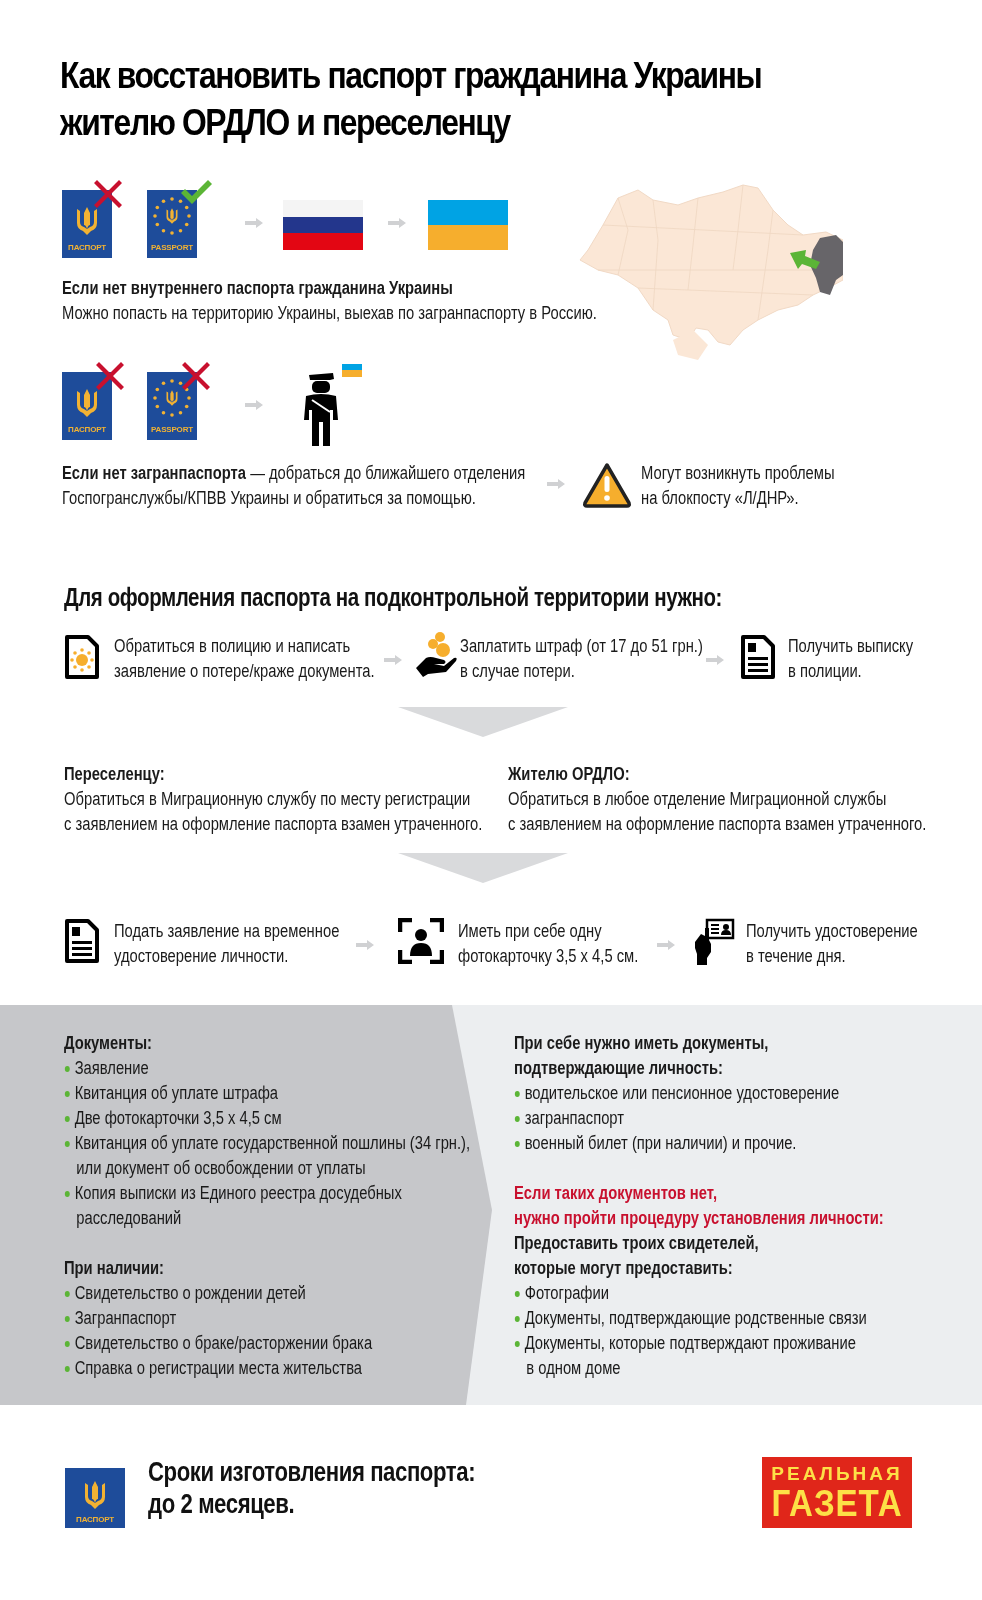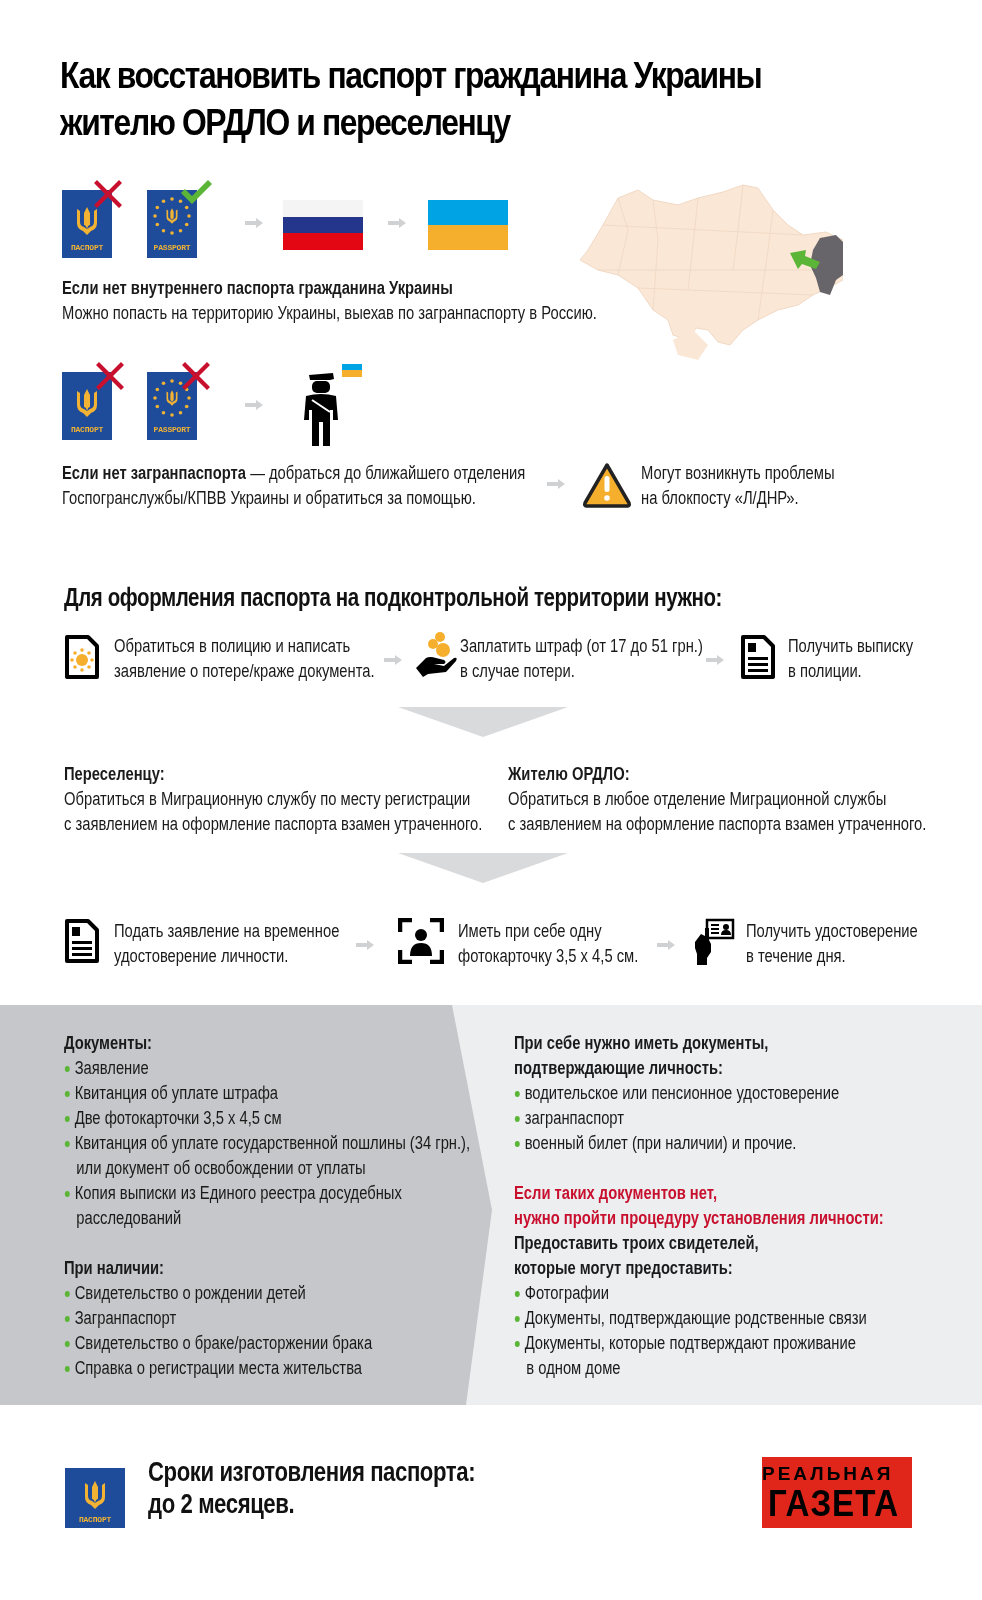--- a/index.html
+++ b/index.html
@@ -6,36 +6,36 @@
   html, body { width: 982px; height: 1600px; background: #ffffff; overflow: hidden; }
   body { font-family: "Liberation Sans", "DejaVu Sans", sans-serif; color: #111; position: relative; }
   .abs { position: absolute; }
   .title { left: 60px; top: 52px; width: 880px; font-family: "Liberation Sans", sans-serif; font-weight: 700; font-size: 37px; line-height: 47px; letter-spacing: -1.6px; transform: scaleX(0.86); transform-origin: left top; color: #000; }
   .cond { transform: scaleX(0.82); transform-origin: left top; white-space: nowrap; }
   .txt { font-size: 18px; line-height: 25px; color: #1a1a1a; }
   .b { font-weight: 700; }
   .red { color: #c8102e; }
   .h2 { font-size: 25px; font-weight: 700; letter-spacing: -0.5px; color: #111; }
 
-  .passport { width: 50px; height: 68px; background: #1e4c9a; position: absolute; font-family: Liberation Mono, monospace; }
+  .passport { width: 50px; height: 68px; background: #1e4c9a; position: absolute; }
   .passport .plabel { position: absolute; bottom: 6px; left: 0; width: 100%; text-align: center; font-size: 8px; font-weight: 700; color: #f2b233; letter-spacing: -0.2px; }
   .passport .trident { position: absolute; left: 50%; top: 18px; transform: translateX(-50%); }
   .mark { position: absolute; }
 
   .arrow-sm { position: absolute; width: 20px; height: 10px; }
   .flag { position: absolute; }
   .down-tri { position: absolute; width: 0; height: 0; border-left: 85px solid transparent; border-right: 85px solid transparent; border-top: 30px solid #d9dadc; }
   .bullet { position: relative; padding-left: 13px; }
   .bullet::before { content: ""; position: absolute; left: 1px; top: 10px; width: 6px; height: 6px; border-radius: 50%; background: #5bb536; }
   .bullet.cont::before { display: none; }
 
   .panel-left { position: absolute; left: 0; top: 1005px; width: 982px; height: 400px; background: #eceef0; }
   .panel-dark { position: absolute; left: 0; top: 1005px; width: 982px; height: 400px; background: #c6c7ca; clip-path: polygon(0 0, 452px 0, 492px 205px, 466px 400px, 0 400px); }
 
-  .logo { position: absolute; left: 762px; top: 1457px; width: 150px; height: 71px; background: #e0261a; color: #000000; }
+  .logo { position: absolute; left: 762px; top: 1457px; width: 150px; height: 71px; background: #e0261a; color: #fde047; text-align: center; }
   .logo .l1 { font-size: 19px; font-weight: 700; letter-spacing: 3px; padding-top: 6px; line-height: 22px; }
   .logo .l2 { font-size: 36px; font-weight: 700; letter-spacing: 1px; line-height: 38px; transform: scaleX(0.92); }
 </style>
 </head>
 <body>
 
 <div class="abs title">
   <div>Как восстановить паспорт гражданина Украины</div>
   <div>жителю ОРДЛО и переселенцу</div>
 </div>

